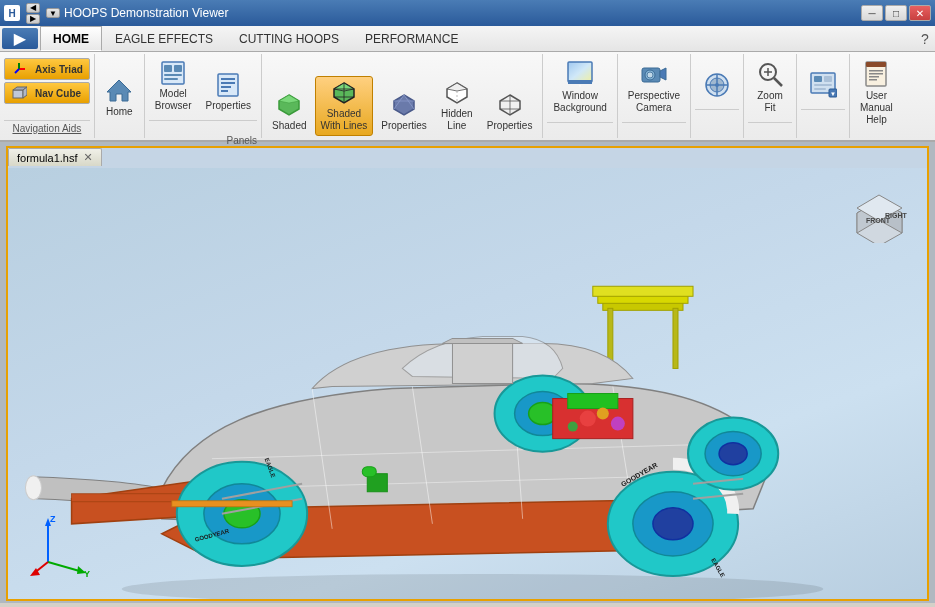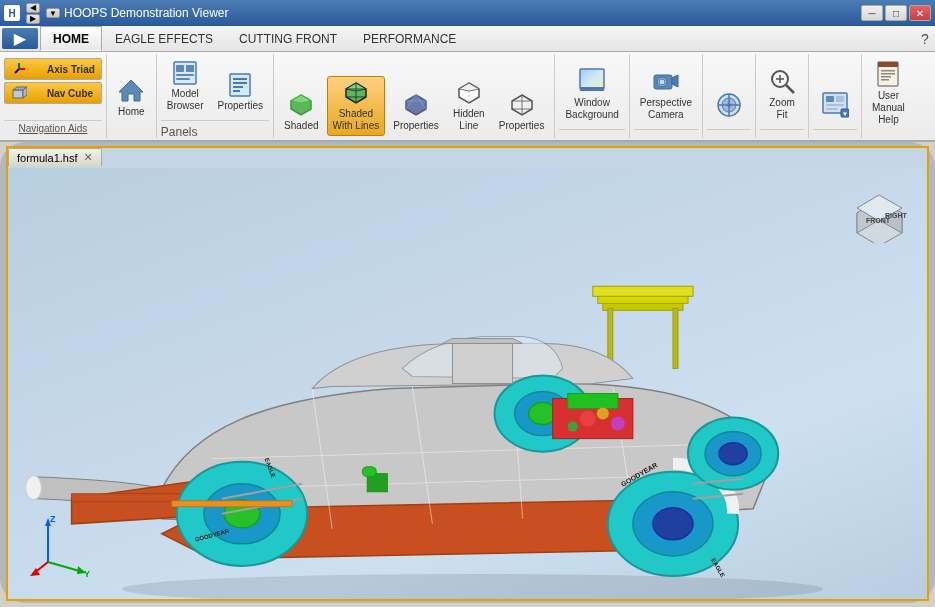--- a/index.html
+++ b/index.html
@@ -48,41 +48,41 @@
       padding: 2px 0;
     }
     .ribbon-group {
       display: flex; flex-direction: column; align-items: stretch;
       border-right: 1px solid #ccc;
       padding: 0 4px;
       min-width: 50px;
     }
     .ribbon-group-content { display: flex; flex: 1; align-items: flex-end; padding: 2px 0; gap: 2px; }
     .ribbon-group-label {
-      text-align: left; font-size: 12px; color: #555;
-      padding: 4px 0; border-top: 1px solid #ccc; margin-top: 2px;
+      text-align: right; font-size: 10px; color: #555;
+      padding: 14px 0; border-top: 1px solid #ccc; margin-top: 2px;
     }
 
     .ribbon-btn {
       display: flex; flex-direction: column; align-items: center; justify-content: flex-start;
       padding: 3px 5px; cursor: pointer; border: 1px solid transparent;
       border-radius: 3px; min-width: 44px; gap: 2px;
       background: transparent;
     }
     .ribbon-btn.active {
       background: linear-gradient(to bottom, #ffd080, #e8a820);
       border-color: #c08000;
     }
     .ribbon-btn-label { font-size: 10px; color: #333; text-align: center; line-height: 1.2; }
 
     
     .nav-aids-group { display: flex; flex-direction: column; padding: 4px; border-right: 1px solid #ccc; min-width: 90px; }
     .nav-aids-buttons { display: flex; flex-direction: column; gap: 2px; flex: 1; }
     .nav-aid-btn {
-      display: flex; align-items: center; gap: 20px; padding: 2px 6px;
+      display: flex; align-items: center; gap: 8px; padding: 2px 6px;
       cursor: pointer; border: 1px solid #aaa; border-radius: 2px;
       background: linear-gradient(to bottom, #ffc840, #e8a000);
       font-size: 10px; font-weight: bold; color: #333; min-width: 80px;
     }
     .nav-aids-label { text-align: center; font-size: 10px; color: #555; border-top: 1px solid #ccc; padding-top: 2px; margin-top: 2px; text-decoration: underline; }
 
     
     .home-btn {
       display: flex; flex-direction: column; align-items: center;
       padding: 6px 8px; cursor: pointer; border-right: 1px solid #ccc;
@@ -117,21 +117,21 @@
     <div class="title-btn close">✕</div>
   </div>
 </div>
 
 <div class="menu-bar">
   <div class="menu-logo">
     <span style="color:white;font-size:16px;">▶</span>
   </div>
   <div class="menu-item active">HOME</div>
   <div class="menu-item">EAGLE EFFECTS</div>
-  <div class="menu-item">CUTTING FRONT</div>
+  <div class="menu-item">CUTTING HOOPS</div>
   <div class="menu-item">PERFORMANCE</div>
   <div style="flex:1;"></div>
   <div style="width:20px;display:flex;align-items:center;justify-content:center;color:#555;font-size:14px;">?</div>
 </div>
 
 <div class="ribbon">
 
   <div class="nav-aids-group">
     <div class="nav-aids-buttons">
       <div class="nav-aid-btn">
@@ -336,21 +336,21 @@
           <rect x="7" y="16" width="10" height="1.5" fill="#888"></rect>
           <rect x="7" y="19" width="8" height="1.5" fill="#888"></rect>
         </svg>
         <span class="ribbon-btn-label">User<br>Manual<br>Help</span>
       </div>
     </div>
     <div class="ribbon-group-label"></div>
   </div>
 </div>
 
-<div style="flex:1; background:#b0b8c0; padding:2px 4px 4px 4px; height:calc(607px - 26px - 26px - 94px);border-radius:25px;">
+<div style="flex:1; background:#b0b8c0; padding:2px 4px 4px 4px; height:calc(607px - 26px - 26px - 94px);">
   <div class="viewport-wrapper" style="height:100%; border: 2px solid #e8a000; border-radius:0; background:#c5d5e5; position:relative;">
 
     <div style="position:absolute; top:0; left:0; z-index:10; display:flex; align-items:center; background:linear-gradient(to bottom,#f0f0e8,#d8d8c8); border:1px solid #aaa; border-bottom:none; padding:2px 8px; font-size:11px; border-top-left-radius:2px; border-top-right-radius:2px;">
       <span>formula1.hsf</span>
       <span style="margin-left:6px; cursor:pointer; color:#666; font-size:11px;">✕</span>
     </div>
 
     <div style="position:absolute; top:20px; left:0; right:0; bottom:0; background:linear-gradient(160deg, #b8cfe0 0%, #c4d8ea 40%, #cce0f0 70%, #b8cee0 100%); overflow:hidden;">
 
       <div style="position:absolute; top:10px; right:15px; z-index:5;">

